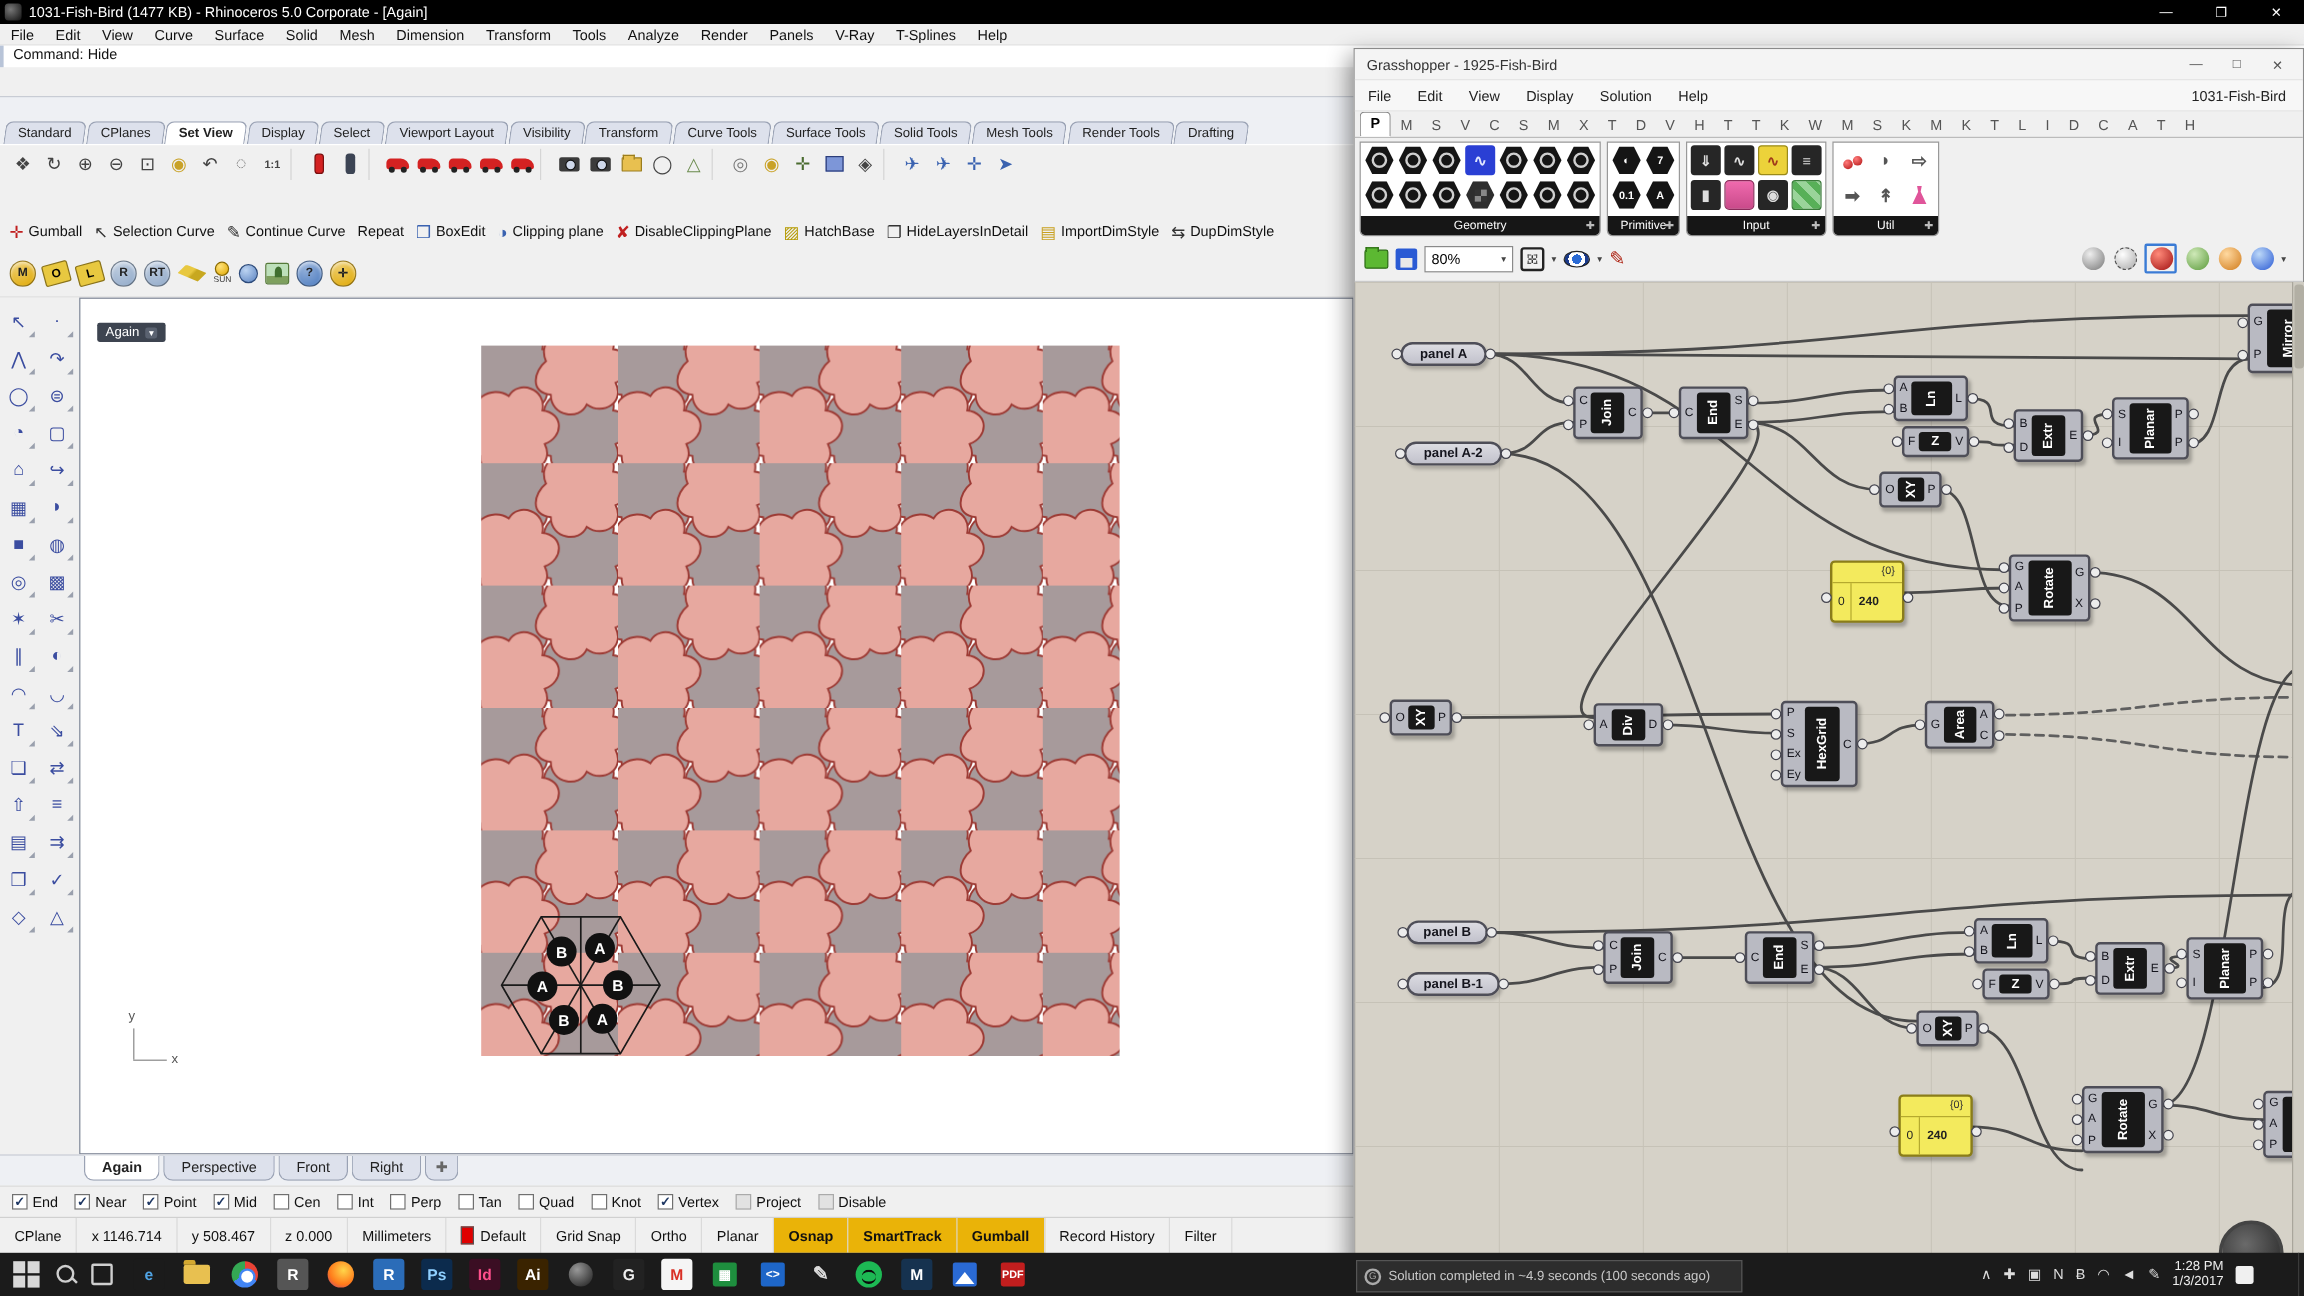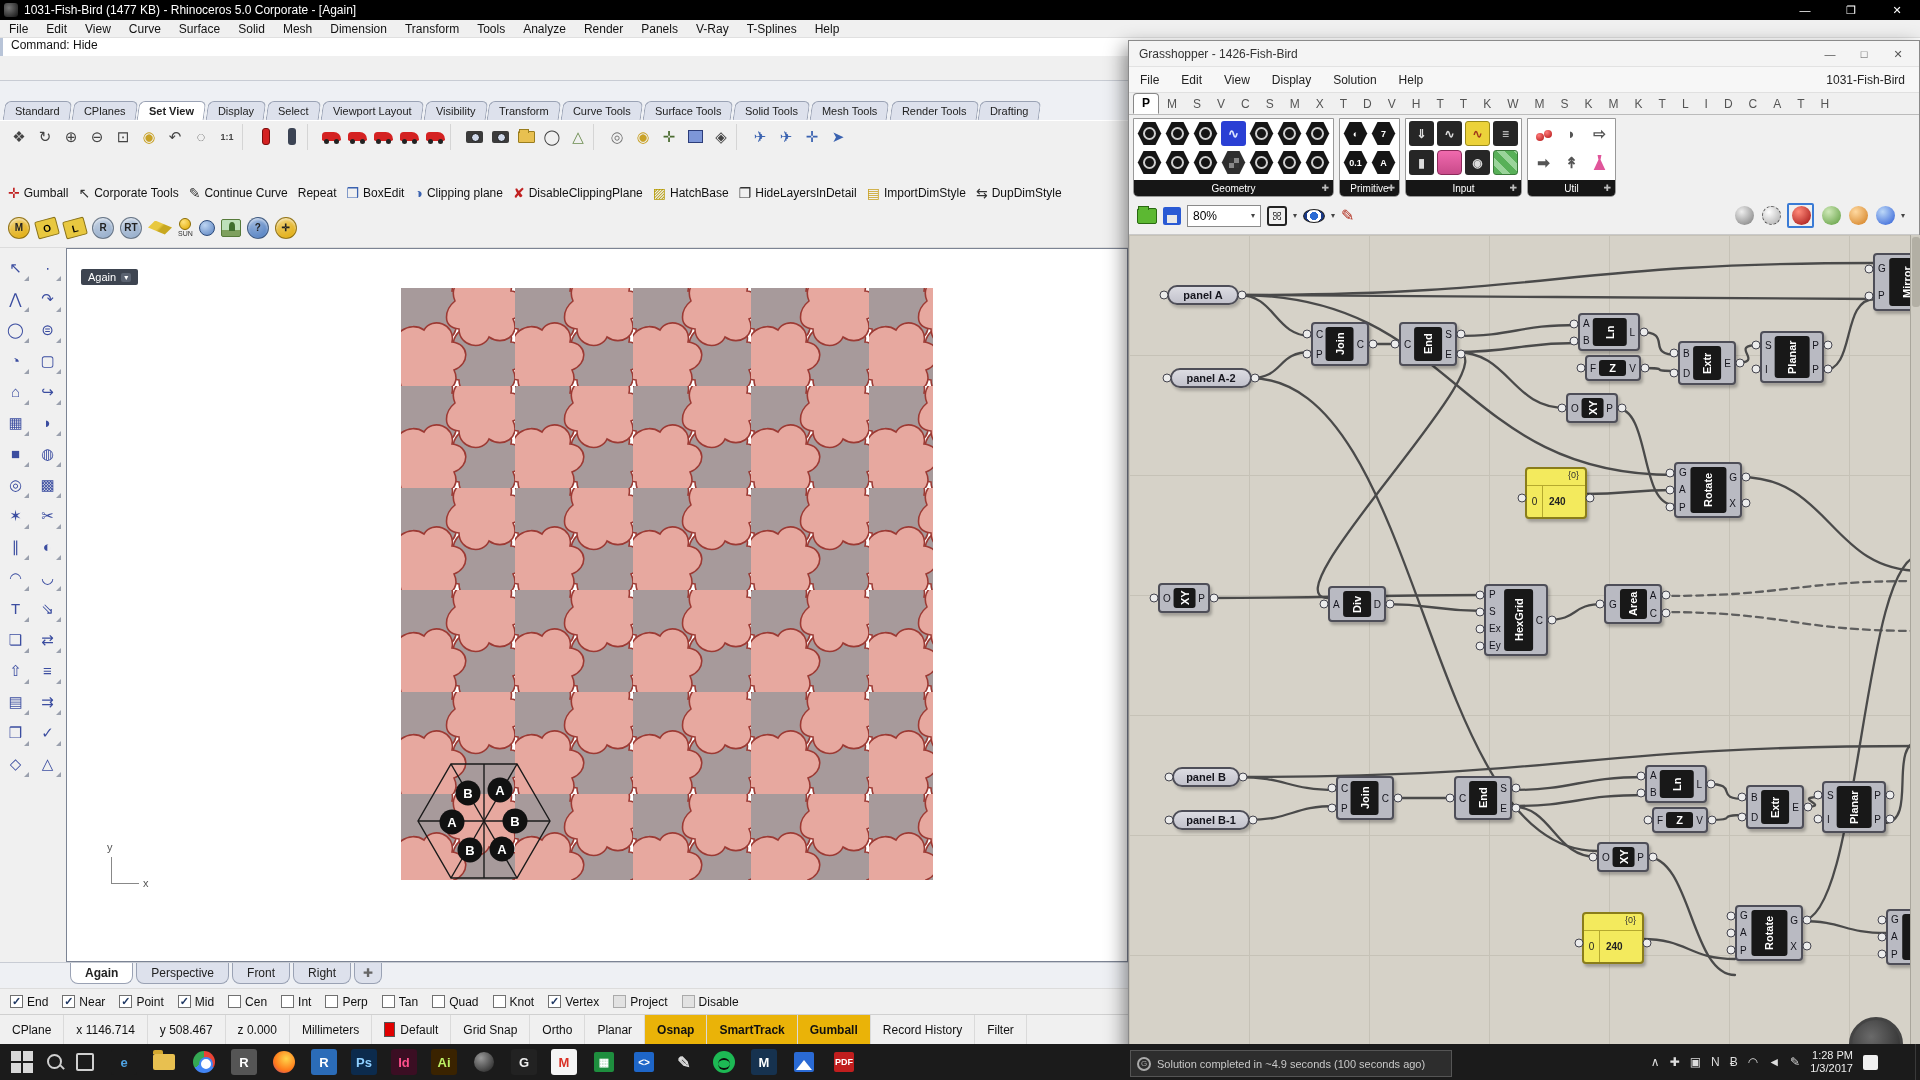--- a/index.html
+++ b/index.html
@@ -387,21 +387,21 @@
       </div>
     </div>
   <div id="r-toolbar1gap"></div>
   <div id="r-toolbar2">
       <div class="tl-item">
      <span class="ic" style="color:#c02020">✛</span>
      <span>Gumball</span>
       </div>
       <div class="tl-item">
      <span class="ic" style="color:#333">↖</span>
-     <span>Corporate Tools</span>
+     <span>Selection Curve</span>
       </div>
       <div class="tl-item">
      <span class="ic" style="color:#333">✎</span>
      <span>Continue Curve</span>
       </div>
       <div class="tl-item">
 
      <span>Repeat</span>
       </div>
       <div class="tl-item">
@@ -724,21 +724,21 @@
      <span>Record History</span>
       </div>
       <div class="st-cell">
      <span>Filter</span>
       </div>
     </div>
 </div>
 
 <div id="gh">
   <div id="gh-titlebar">
-    <span>Grasshopper - 1426-Fish-Bird</span>
+    <span>Grasshopper - 1925-Fish-Bird</span>
     <div id="gh-winbtns">
         <div class="wb">—</div>
         <div class="wb">□</div>
         <div class="wb">✕</div>
       </div>
   </div>
   <div id="gh-menubar">
       <span class="menu-item">File</span>
       <span class="menu-item">Edit</span>
       <span class="menu-item">View</span>
@@ -1173,21 +1173,21 @@
       <div class="tb-app">
         <div class="k-chrome"></div>
       </div>
       <div class="tb-app" style="background:#555555;color:#ffffff">R</div>
       <div class="tb-app">
         <div class="k-firefox"></div>
       </div>
       <div class="tb-app" style="background:#2b6cb8;color:#ffffff">R</div>
       <div class="tb-app" style="background:#0c2b4d;color:#8fd0ff">Ps</div>
       <div class="tb-app" style="background:#3b0e23;color:#ff4f8b">Id</div>
-      <div class="tb-app" style="background:#3a2300;color:#bef264">Ai</div>
+      <div class="tb-app" style="background:#3a2300;color:#ffffff">Ai</div>
       <div class="tb-app">
         <div class="k-sphere"></div>
       </div>
       <div class="tb-app" style="background:#222222;color:#eeeeee">G</div>
       <div class="tb-app" style="background:#f5f5f5;color:#d93025">M</div>
       <div class="tb-app">
         <div class="k-sheets">▦</div>
       </div>
       <div class="tb-app">
         <div class="k-code">&lt;&gt;</div>

